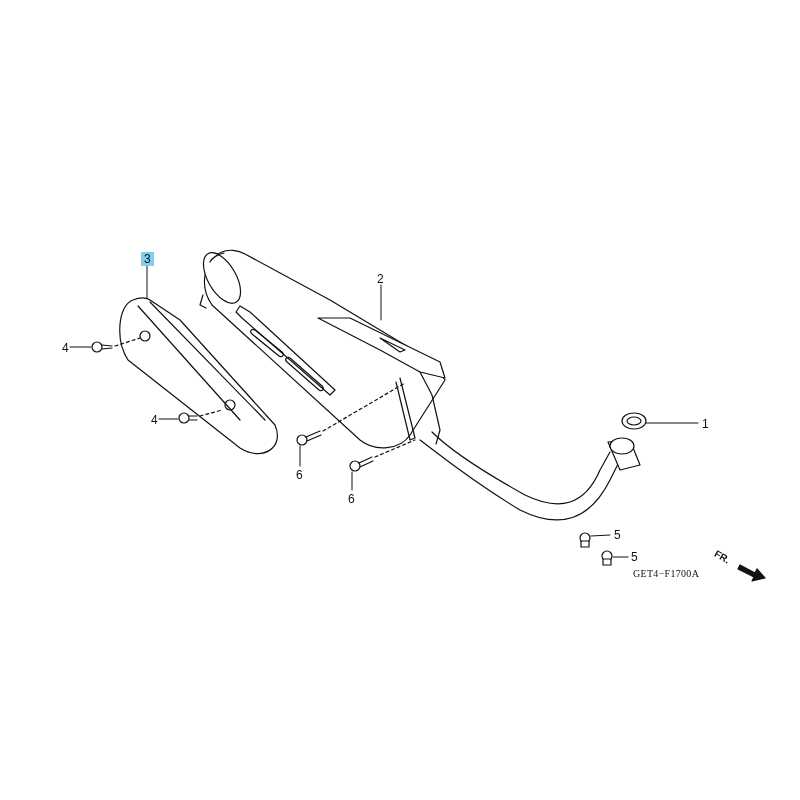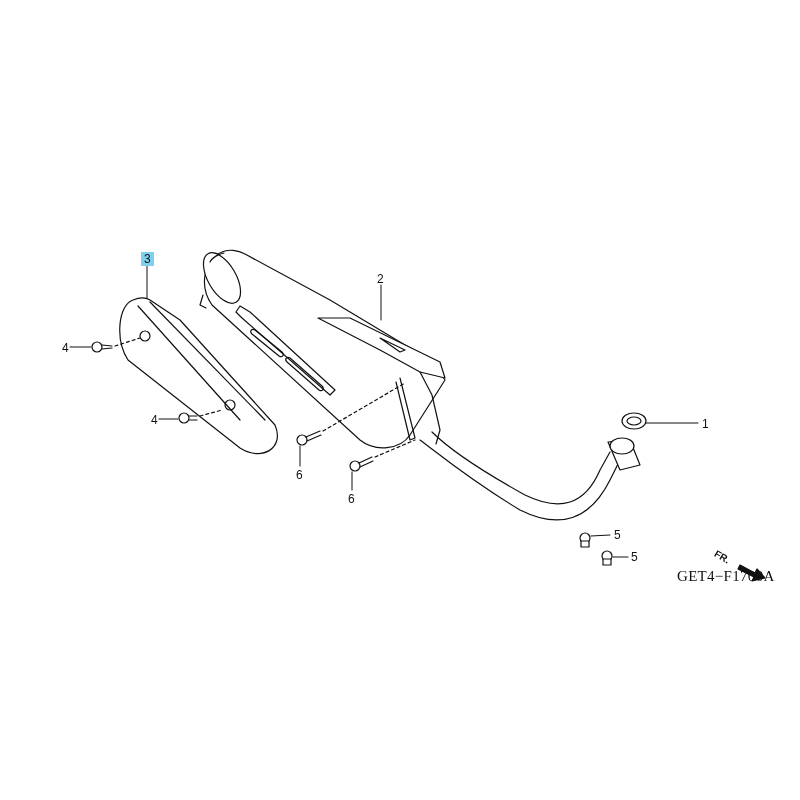--- a/index.html
+++ b/index.html
@@ -1,20 +1,20 @@
 <!DOCTYPE html>
 <html><head>
 <meta charset="utf-8">
 <style>
   html, body { margin:0; padding:0; background:#ffffff; }
   body { width:800px; height:800px; position:relative; overflow:hidden; font-family:"Liberation Sans", sans-serif; }
   svg.diagram { position:absolute; left:0; top:0; width:800px; height:800px; }
   .callout { position:absolute; font-family:"Liberation Sans", sans-serif; font-size:12px; color:#111; line-height:12px; }
   .callout.highlight { background:#7fd0ee; padding:1px 3px; }
-  .code { position:absolute; left:633px; top:568px; font-family:"Liberation Serif", serif; font-size:15px; color:#111; letter-spacing:0.3px;margin-left:44px; }
+  .code { position:absolute; left:633px; top:568px; font-family:"Liberation Serif", serif; font-size:10px; color:#111; letter-spacing:0.3px; }
   .fr { position:absolute; left:718px; top:548px; font-family:"Liberation Sans", sans-serif; font-weight:bold; font-size:10px; color:#111; transform:rotate(30deg); transform-origin:left top; }
 </style>
 </head>
 <body>
 
 <svg class="diagram" viewBox="0 0 800 800" fill="none" stroke="#111" stroke-width="1.2" stroke-linejoin="round" stroke-linecap="round">
 
   <g>
     <path d="M222 252 C205 258 198 285 212 305 L360 440 C375 452 400 450 410 435 L445 380 L430 360 L330 300 L245 254 C238 250 228 249 222 252 Z" fill="#fff"></path>
     <ellipse cx="222" cy="278" rx="14" ry="28" transform="rotate(-30 222 278)" fill="#fff"></ellipse>

